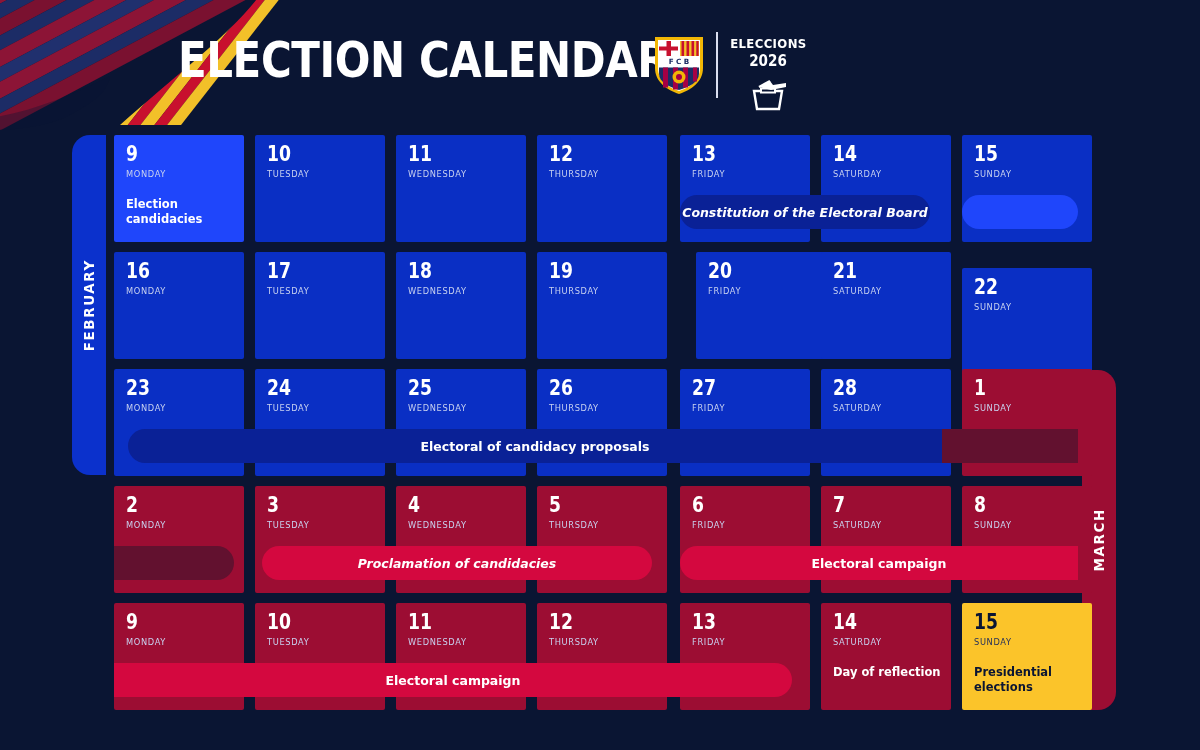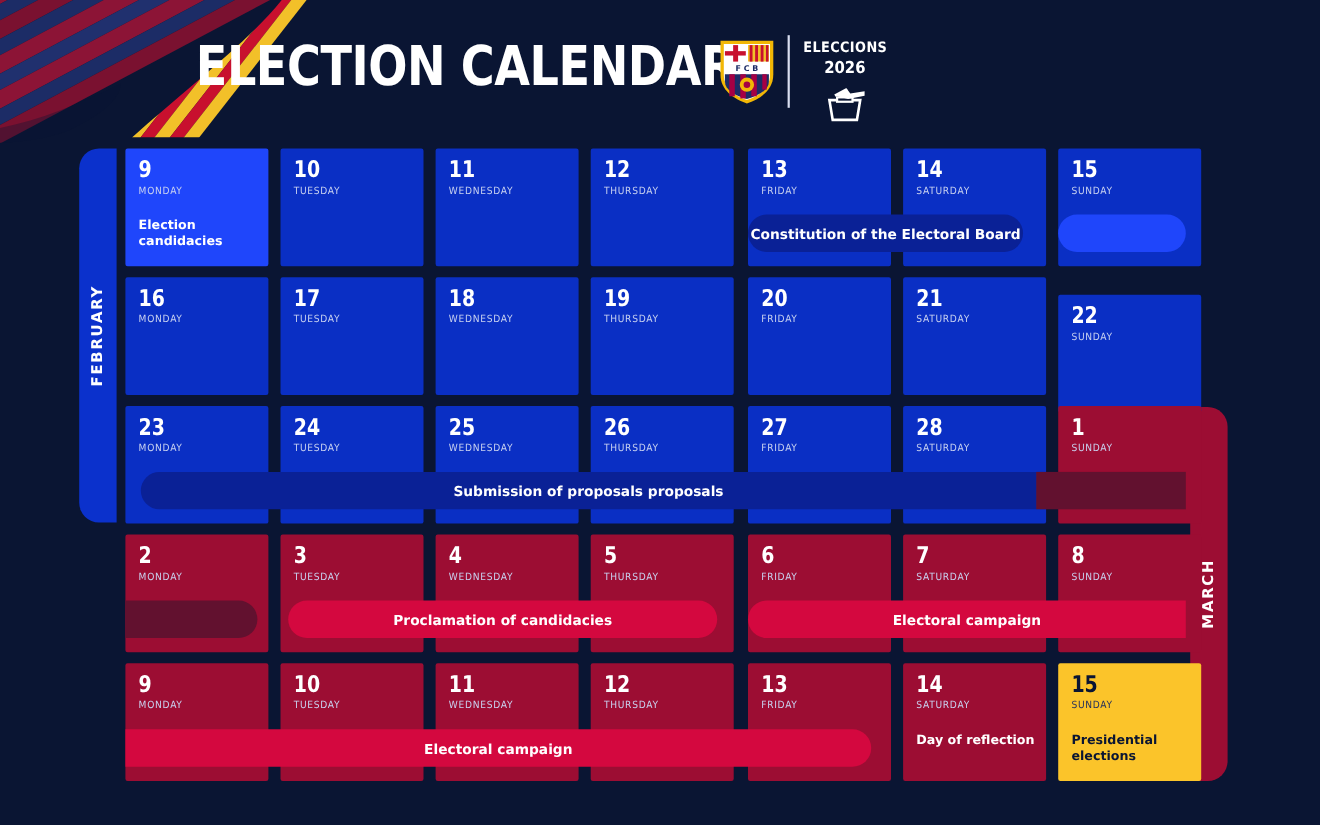--- a/index.html
+++ b/index.html
@@ -101,21 +101,21 @@
     font-family: "DejaVu Sans", sans-serif;
     font-weight: 700; font-size: 12.5px; color: #ffffff;
     white-space: nowrap;
   }
   .p-darkblue   { background: #0a2196; }
   .p-brightblue { background: #1f46fb; }
   .p-darkred    { background: #62112f; }
   .p-crimson    { background: #d4083f; }
   .cap-l  { border-radius: 17px 0 0 17px; }
   .cap-r  { border-radius: 0 17px 17px 0; }
-  .cap-lr { border-radius: 17px; }
+  .cap-lr { border-radius: 17px; font-style: italic; }
   .cap-none { border-radius: 0; }
 </style>
 </head>
 <body>
 
 <div id="page">
 
   <svg id="ribbon" viewBox="0 0 420 130" preserveAspectRatio="none">
     <defs>
       <clipPath id="clipA">
@@ -254,21 +254,21 @@
             <div class="dayname">TUESDAY</div>
           </div>
           <div class="cell c-blue" style="left: 282px; width: 130px;">
             <div class="daynum">18</div>
             <div class="dayname">WEDNESDAY</div>
           </div>
           <div class="cell c-blue" style="left: 423px; width: 130px;">
             <div class="daynum">19</div>
             <div class="dayname">THURSDAY</div>
           </div>
-          <div class="cell c-blue" style="left: 566px; width: 130px; text-align: right;">
+          <div class="cell c-blue" style="left: 582px; width: 130px; text-align: right;">
             <div class="daynum">20</div>
             <div class="dayname">FRIDAY</div>
           </div>
           <div class="cell c-blue" style="left: 707px; width: 130px;">
             <div class="daynum">21</div>
             <div class="dayname">SATURDAY</div>
           </div>
           <div class="cell c-blue" style="left: 848px; width: 130px; margin-top: 16px;">
             <div class="daynum">22</div>
             <div class="dayname">SUNDAY</div>
@@ -296,21 +296,21 @@
             <div class="dayname">FRIDAY</div>
           </div>
           <div class="cell c-blue" style="left: 707px; width: 130px;">
             <div class="daynum">28</div>
             <div class="dayname">SATURDAY</div>
           </div>
           <div class="cell c-red" style="left: 848px; width: 130px;">
             <div class="daynum">1</div>
             <div class="dayname">SUNDAY</div>
           </div>
-          <div class="pill p-darkblue cap-l" style="left: 14px; width: 814px; top: 60px;">Submission of proposals proposals</div>
+          <div class="pill p-darkblue cap-l" style="left: 14px; width: 814px; top: 60px;">Electoral of candidacy proposals</div>
           <div class="pill p-darkred cap-none" style="left: 828px; width: 136px; top: 60px;"></div>
         </div>
         <div class="row" style="top: 356px;">
           <div class="cell c-red" style="left: 0px; width: 130px;">
             <div class="daynum">2</div>
             <div class="dayname">MONDAY</div>
           </div>
           <div class="cell c-red" style="left: 141px; width: 130px;">
             <div class="daynum">3</div>
             <div class="dayname">TUESDAY</div>

